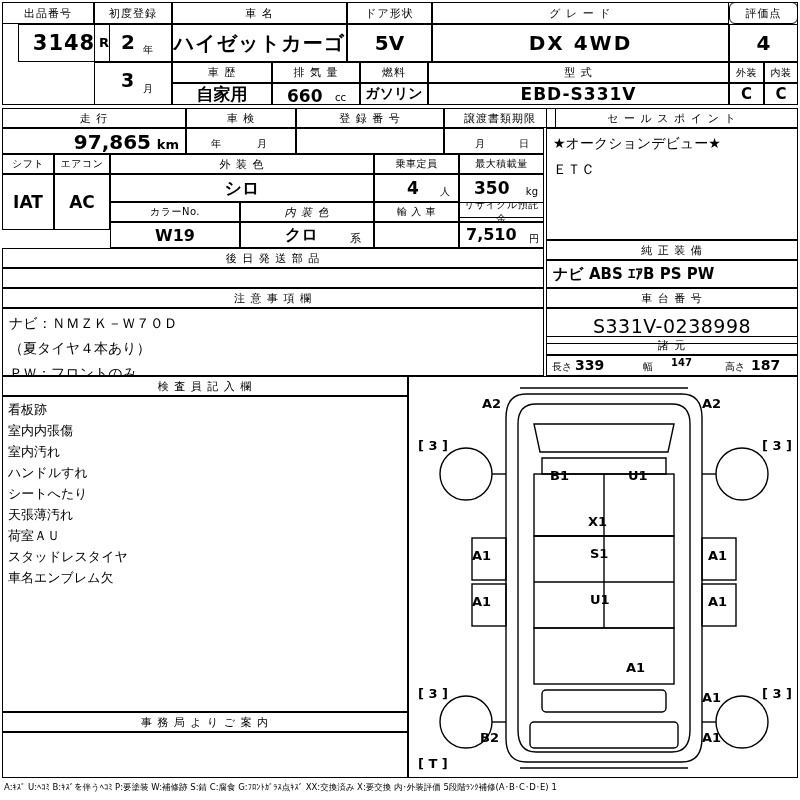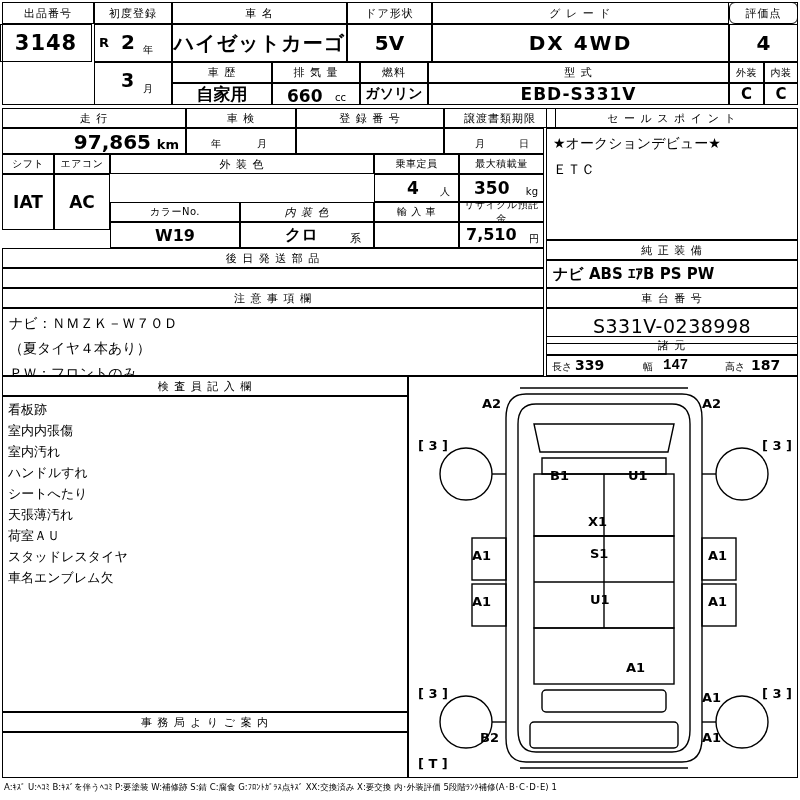--- a/index.html
+++ b/index.html
@@ -33,21 +33,21 @@
 
   <div class="bx" style="left:2px;top:2px;width:796px;height:103px;"></div>
 
   <div class="bx c lbl" style="left:2px;top:2px;width:92px;height:22px;">出品番号</div>
   <div class="bx c lbl" style="left:94px;top:2px;width:78px;height:22px;">初度登録</div>
   <div class="bx c lbl" style="left:172px;top:2px;width:175px;height:22px;">車 名</div>
   <div class="bx c lbl" style="left:347px;top:2px;width:85px;height:22px;">ドア形状</div>
   <div class="bx c lbl" style="left:432px;top:2px;width:297px;height:22px;">グ レ ー ド</div>
   <div class="bx c lbl" style="left:729px;top:2px;width:69px;height:22px;border-radius:6px;">評価点</div>
 
-  <div class="bx c big" style="left:0;top:24px;width:92px;height:38px;">3148</div>
+  <div class="bx c big" style="left:18px;top:24px;width:92px;height:38px;">3148</div>
   <div class="bx" style="left:94px;top:24px;width:78px;height:38px;">
     <div style="position:absolute;left:4px;top:10px;font-size:13px;font-weight:bold;">R</div>
     <div style="position:absolute;left:26px;top:5px;font-size:20px;font-weight:bold;">2</div>
     <div style="position:absolute;left:48px;top:18px;font-size:10px;">年</div>
   </div>
   <div class="bx c" style="left:172px;top:24px;width:175px;height:38px;font-size:20px;font-weight:bold;letter-spacing:1px;">ハイゼットカーゴ</div>
   <div class="bx c" style="left:347px;top:24px;width:85px;height:38px;font-size:20px;font-weight:bold;">5V</div>
   <div class="bx c" style="left:432px;top:24px;width:297px;height:38px;font-size:20px;font-weight:bold;letter-spacing:2px;">DX 4WD</div>
   <div class="bx c" style="left:729px;top:24px;width:69px;height:38px;font-size:20px;font-weight:bold;">4</div>
 
@@ -93,25 +93,26 @@
 
   <div class="bx c lbl-sm" style="left:2px;top:154px;width:52px;height:20px;">シフト</div>
   <div class="bx c lbl-sm" style="left:54px;top:154px;width:56px;height:20px;">エアコン</div>
   <div class="bx c lbl" style="left:110px;top:154px;width:264px;height:20px;">外 装 色</div>
   <div class="bx c lbl-sm" style="left:374px;top:154px;width:85px;height:20px;">乗車定員</div>
   <div class="bx c lbl-sm" style="left:459px;top:154px;width:85px;height:20px;">最大積載量</div>
 
   <div class="bx c" style="left:2px;top:174px;width:52px;height:56px;font-size:17px;font-weight:bold;">IAT</div>
   <div class="bx c" style="left:54px;top:174px;width:56px;height:56px;font-size:17px;font-weight:bold;">AC</div>
 
+  <div class="bx c" style="left:110px;top:174px;width:264px;height:28px;font-size:17px;font-weight:bold;">シロ</div>
   <div class="bx" style="left:374px;top:174px;width:85px;height:28px;">
     <div style="position:absolute;left:32px;top:3px;font-size:17px;font-weight:bold;">4</div>
     <div style="position:absolute;right:8px;top:10px;font-size:10px;">人</div>
   </div>
-  <div class="bx" style="left:459px;top:174px;width:85px;height:28px;">
+  <div class="bx" style="left:459px;top:174px;width:85px;height:44px;">
     <div style="position:absolute;left:14px;top:3px;font-size:17px;font-weight:bold;">350</div>
     <div style="position:absolute;right:5px;top:11px;font-size:10px;">kg</div>
   </div>
 
   <div class="bx c lbl-sm" style="left:110px;top:202px;width:130px;height:20px;">カラーNo.</div>
   <div class="bx c lbl" style="left:240px;top:202px;width:134px;height:20px;font-style:italic;">内 装 色</div>
   <div class="bx c lbl-sm" style="left:374px;top:202px;width:85px;height:20px;">輸 入 車</div>
   <div class="bx c lbl-sm" style="left:459px;top:202px;width:85px;height:20px;">リサイクル預託金</div>
 
   <div class="bx c" style="left:110px;top:222px;width:130px;height:26px;font-size:16px;font-weight:bold;">W19</div>
@@ -145,21 +146,21 @@
   <div class="bx l" style="left:546px;top:260px;width:252px;height:28px;font-size:15px;font-weight:bold;padding-left:6px;">ナビ ABS ｴｱB PS PW</div>
 
   <div class="bx c lbl" style="left:546px;top:288px;width:252px;height:20px;">車 台 番 号</div>
   <div class="bx c" style="left:546px;top:308px;width:252px;height:36px;font-size:19px;font-weight:normal;letter-spacing:0.5px;">S331V-0238998</div>
 
   <div class="bx c lbl" style="left:546px;top:336px;width:252px;height:19px;">諸 元</div>
   <div class="bx" style="left:546px;top:355px;width:252px;height:21px;">
     <div style="position:absolute;left:5px;top:4px;font-size:10px;">長さ</div>
     <div style="position:absolute;left:28px;top:1px;font-size:14px;font-weight:bold;">339</div>
     <div style="position:absolute;left:96px;top:4px;font-size:10px;">幅</div>
-    <div style="position:absolute;left:116px;top:1px;font-size:14px;font-weight:bold;font-family:Liberation Mono, monospace;">147</div>
+    <div style="position:absolute;left:124px;top:1px;font-size:10px;font-weight:bold;">147</div>
     <div style="position:absolute;left:178px;top:4px;font-size:10px;">高さ</div>
     <div style="position:absolute;left:204px;top:1px;font-size:14px;font-weight:bold;">187</div>
   </div>
 
   <div class="bx c lbl" style="left:2px;top:376px;width:406px;height:20px;">検 査 員 記 入 欄</div>
   <div class="bx" style="left:2px;top:396px;width:406px;height:316px;">
     <div class="insp">看板跡</div>
     <div class="insp" style="margin-top:-5px;">室内内張傷</div>
     <div class="insp" style="margin-top:-5px;">室内汚れ</div>
     <div class="insp" style="margin-top:-5px;">ハンドルすれ</div>

